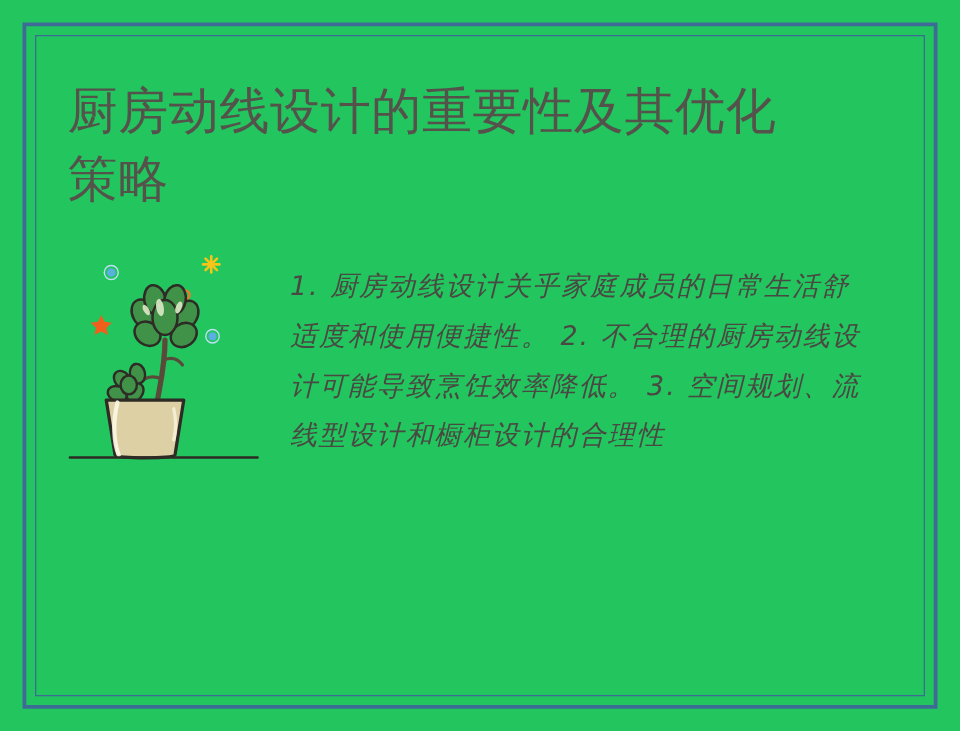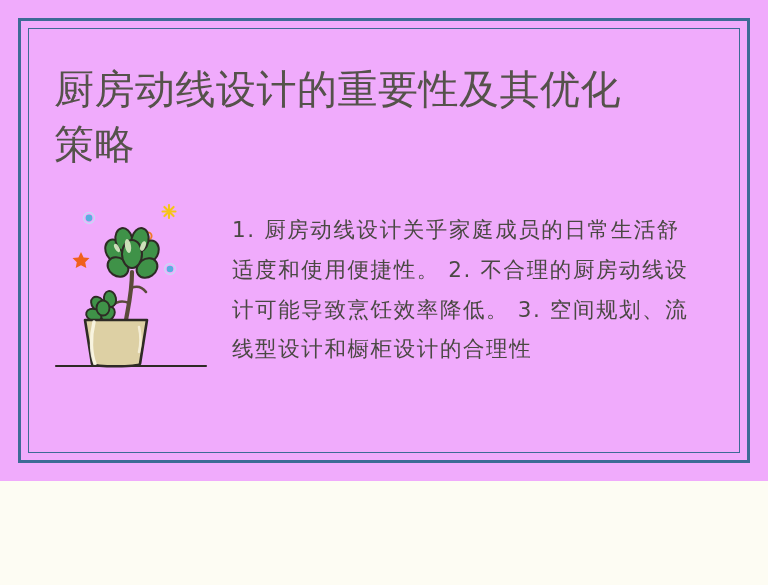--- a/index.html
+++ b/index.html
@@ -10,22 +10,22 @@
     width: 768px;
     height: 585px;
     background: #fdfcf3;
     font-family: "Liberation Sans", sans-serif;
     overflow: hidden;
   }
 
   #slide {
     position: relative;
     width: 768px;
-    height: 481px;
-    background: #f0abfc;
+    height: 585px;
+    background: #22c55e;
     box-sizing: border-box;
   }
 
   
   .frame-outer {
     position: absolute;
     left: 18px;
     top: 18px;
     right: 18px;
     bottom: 18px;
@@ -81,20 +81,21 @@
   }
 
   .body-text {
     flex: 1 1 auto;
     margin-left: 18px;
     padding-top: 14px;
     font-size: 21.5px;
     line-height: 1.85;
     color: #4a4843;
     font-family: "DejaVu Sans", sans-serif;
+    font-style: italic;
     letter-spacing: 1.6px;
     text-align: left;
     word-break: break-all;
   }
 </style>
 </head>
 <body>
 
 <div id="slide">
 

